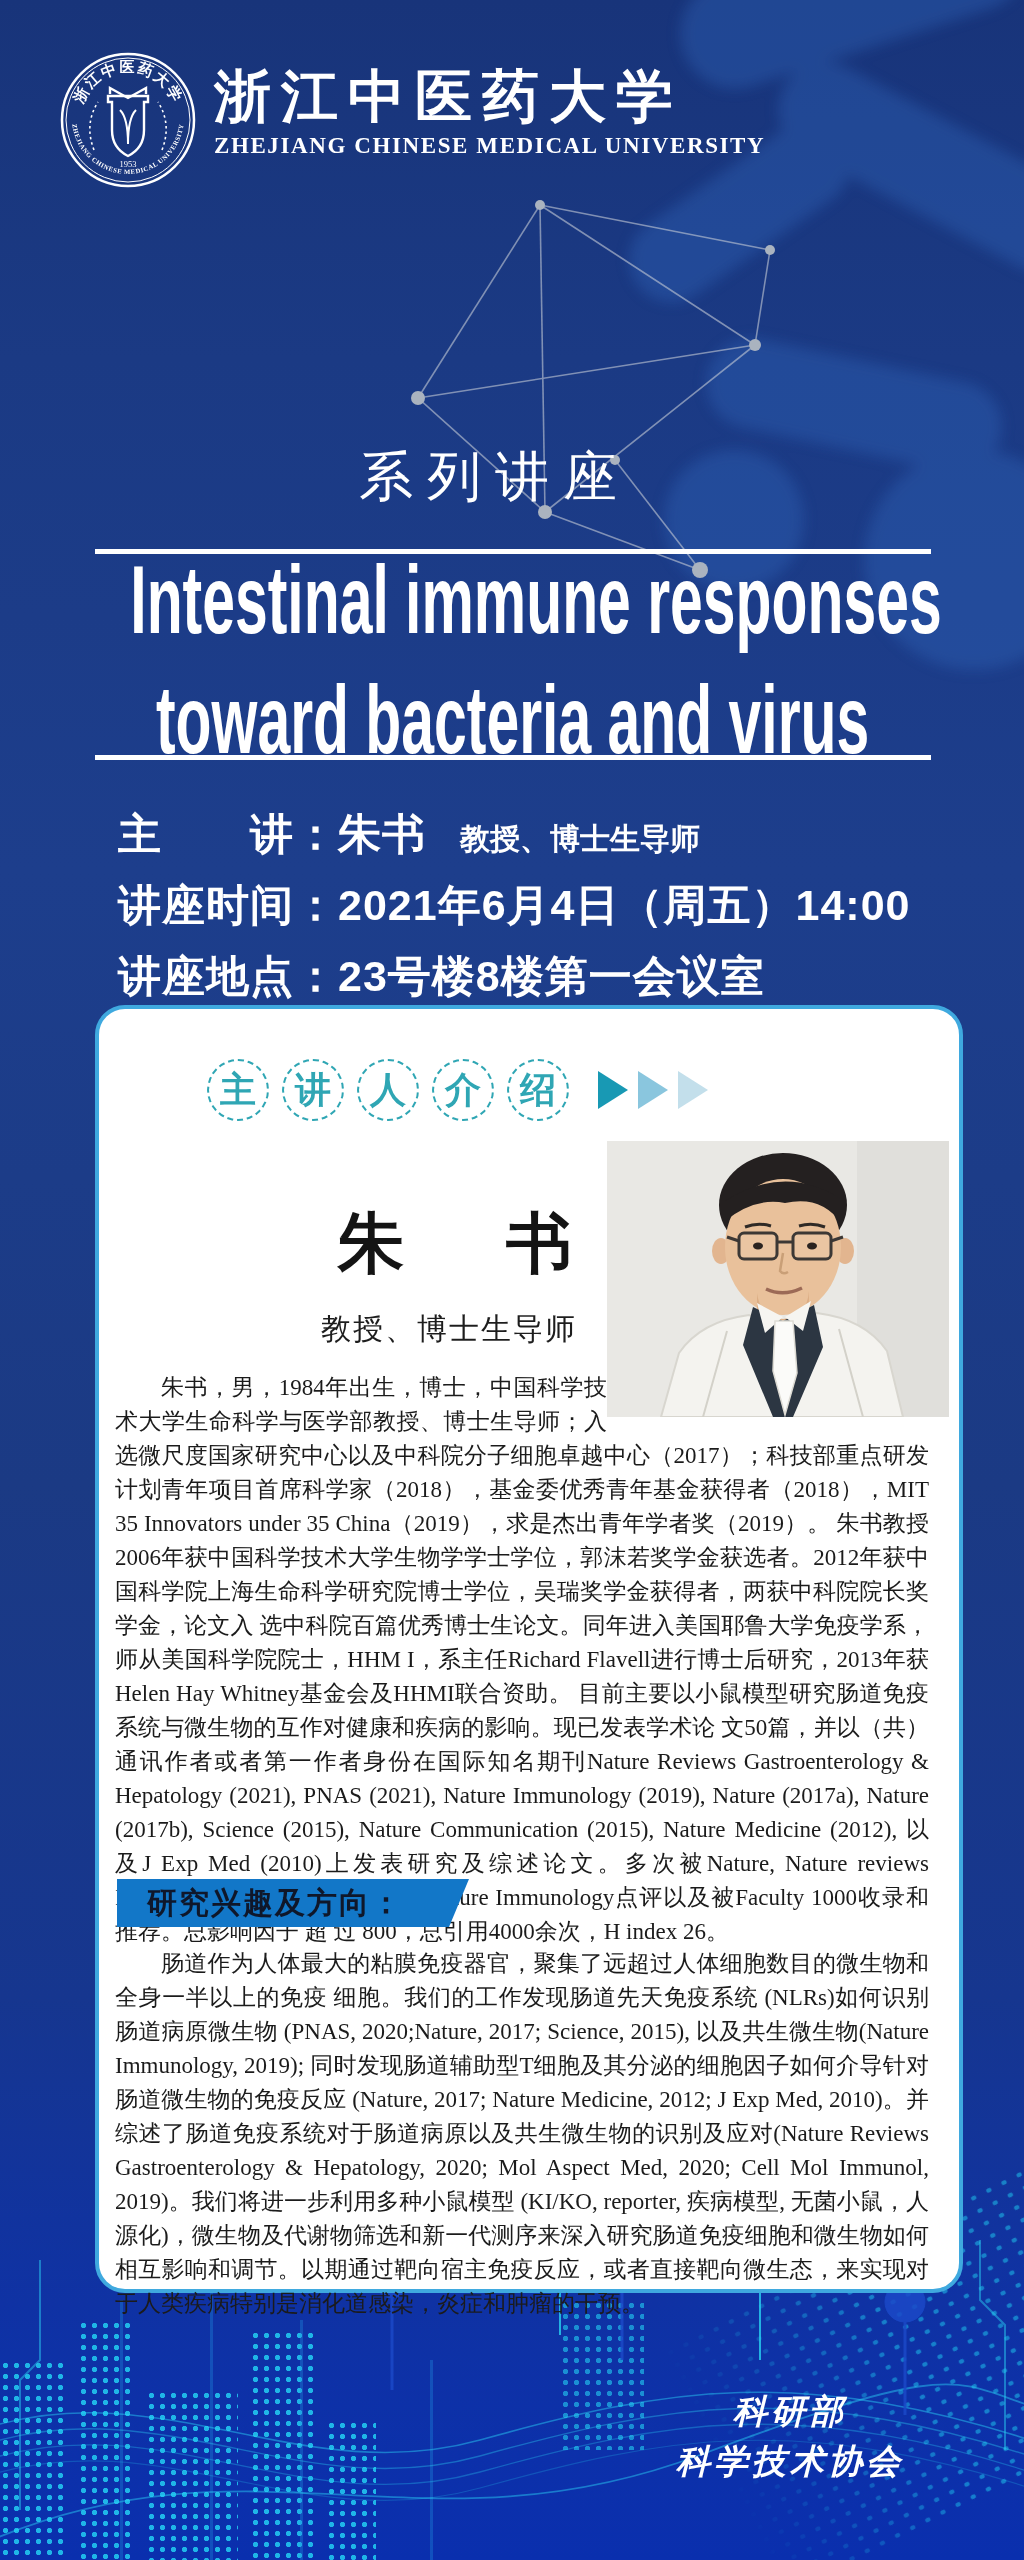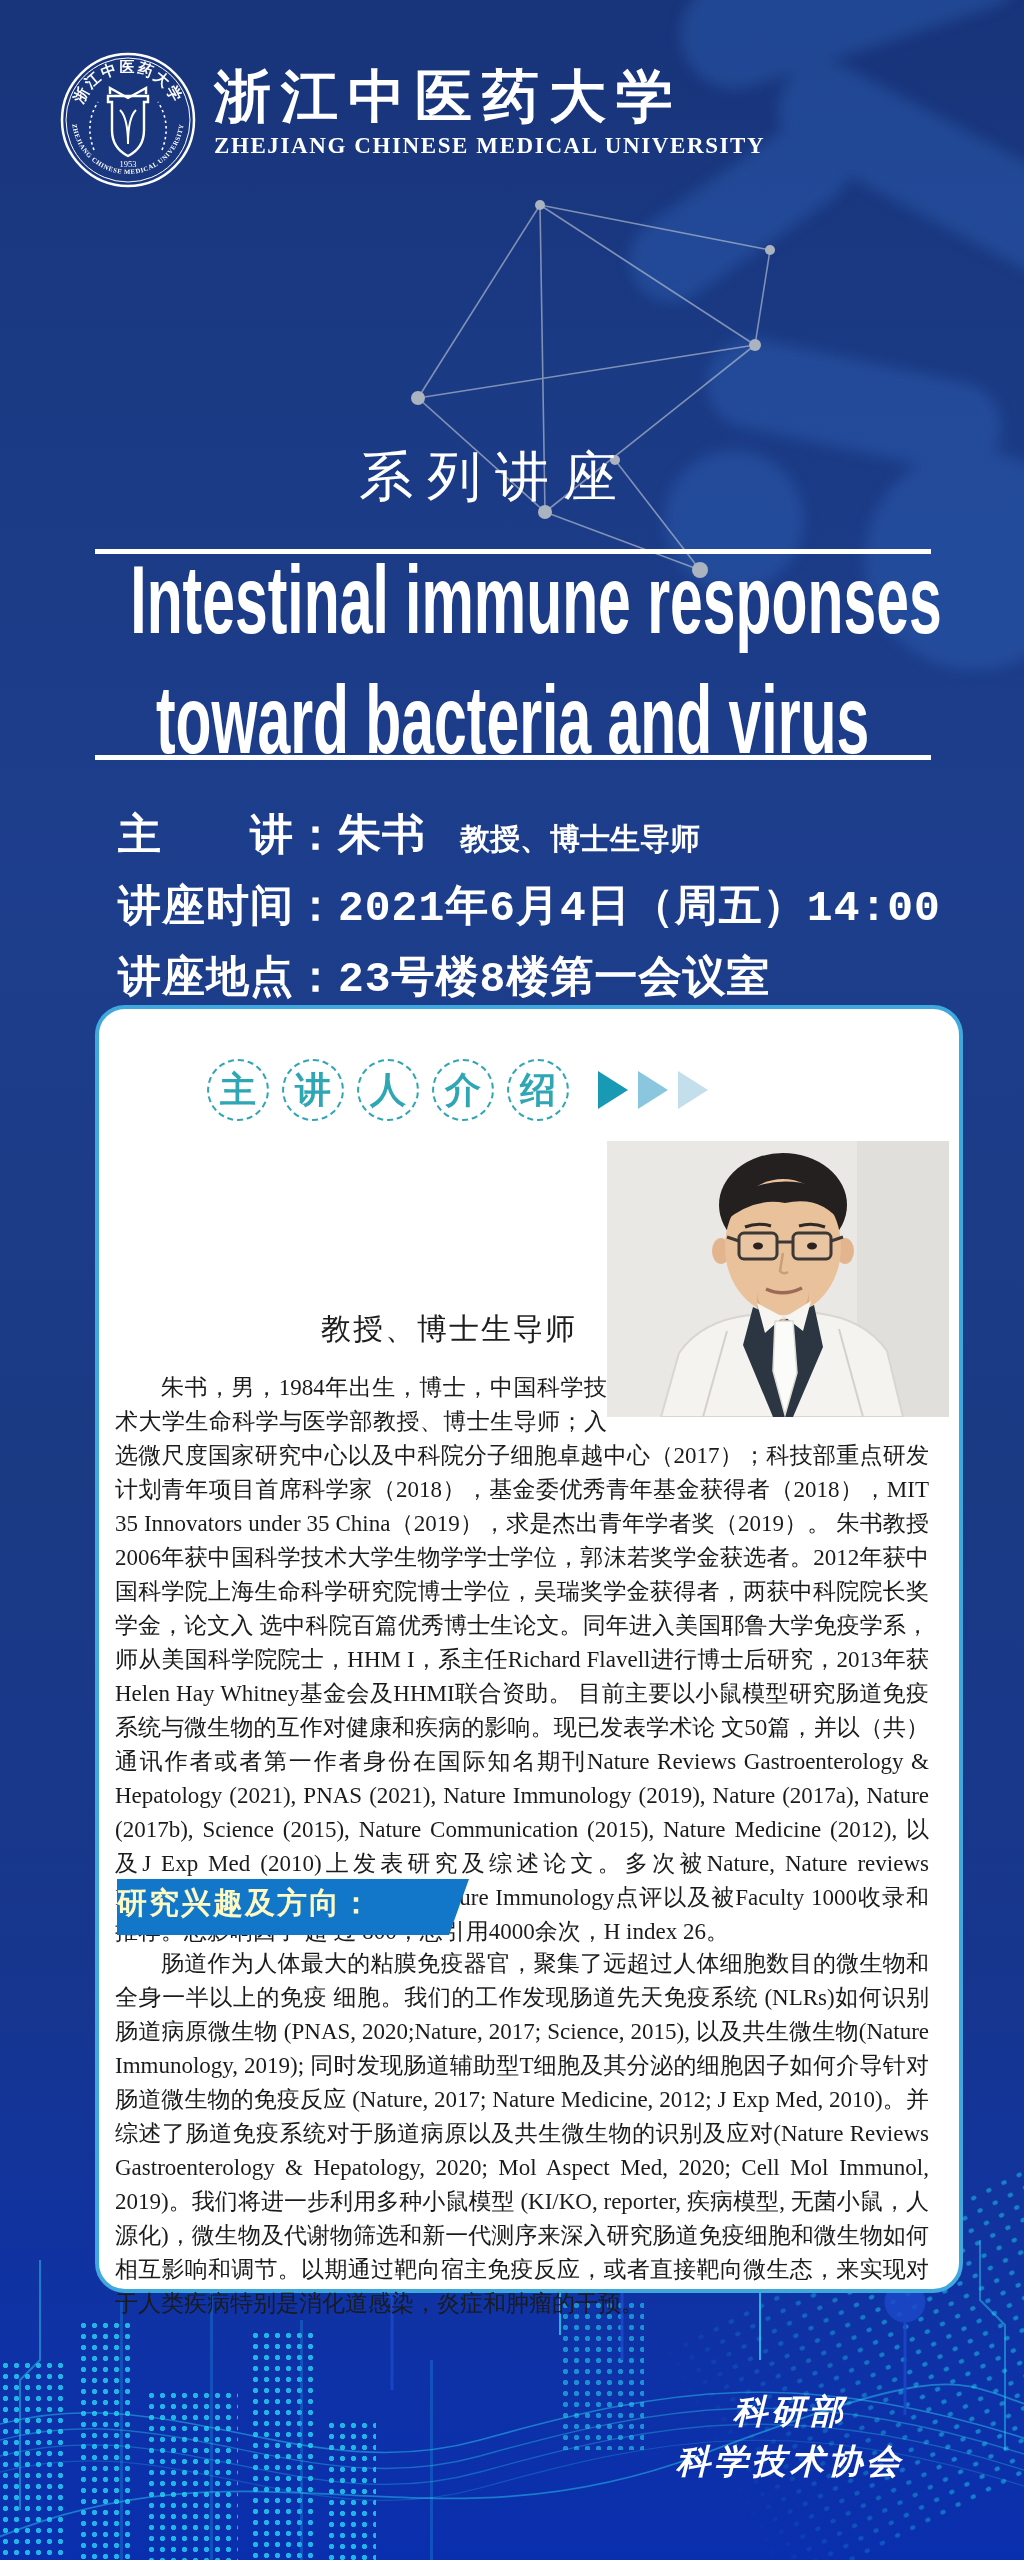--- a/index.html
+++ b/index.html
@@ -30,44 +30,44 @@
   .hero-sub{position:absolute;left:520px;top:386px;width:392px;z-index:2;color:#fff;text-align:right;font-style:italic;font-weight:800;font-size:39px;letter-spacing:1px;}
   .hero-series{position:absolute;left:300px;top:441px;width:390px;z-index:2;color:#fff;text-align:center;font-size:54px;font-weight:500;letter-spacing:14px;}
   
   .rule{position:absolute;left:95px;width:836px;height:5px;background:#fff;z-index:2;}
   .rule-top{top:549px;}
   .rule-bottom{top:755px;}
   .etitle{position:absolute;left:95px;width:836px;text-align:center;color:#fff;z-index:2;}
   .etitle-line{display:inline-block;font-size:64px;font-weight:700;letter-spacing:0px;transform:scale(.92,1.5);transform-origin:50% 20%;white-space:nowrap;}
   .etl1{top:570px;} .etl2{top:672px;}
   
-  .info{position:absolute;left:118px;top:806px;z-index:2;color:#fff;font-family:Liberation Mono, monospace;}
+  .info{position:absolute;left:118px;top:806px;z-index:2;color:#fff;}
   .info-row{height:71px;display:flex;align-items:baseline;white-space:nowrap;}
   .info-label,.info-value{font-size:43px;font-weight:700;letter-spacing:1px;}
   .info-extra{font-size:30px;font-weight:700;margin-left:34px;}
   
   .card{position:absolute;left:95px;top:1005px;width:868px;height:1288px;background:#fff;border:4px solid #3fa9df;border-radius:30px;box-sizing:border-box;z-index:3;}
   .card-header{position:absolute;left:108px;top:50px;display:flex;align-items:center;}
   .hchar{width:62px;height:62px;border:2px dashed #2fa6b4;border-radius:50%;margin-right:13px;
     display:flex;align-items:center;justify-content:center;font-size:36px;color:#2fa6b4;
     font-family:"Liberation Serif","DejaVu Serif",serif;font-weight:700;box-sizing:border-box;}
   .harrows{display:flex;margin-left:16px;align-items:center;}
   .tri{width:0;height:0;border-top:19px solid transparent;border-bottom:19px solid transparent;border-left:30px solid #1899b4;margin-right:10px;}
   .tri.t2{border-left-color:#8ac6de;}
   .tri.t3{border-left-color:#c3dfeb;}
   .pname{position:absolute;left:225px;top:190px;width:280px;text-align:center;font-family:"Liberation Serif","DejaVu Serif",serif;font-size:66px;font-weight:700;color:#141414;letter-spacing:18px;white-space:nowrap;}
   .ptitle{position:absolute;left:135px;top:300px;width:430px;text-align:center;font-size:30px;color:#1d1d1d;letter-spacing:2px;}
   .photo{position:absolute;left:508px;top:132px;width:342px;height:276px;background:#e9e8e4;overflow:hidden;}
   .bio,.research-body{position:absolute;left:16px;right:30px;color:#1b1b1b;
     font-family:"Liberation Serif","DejaVu Serif",serif;font-size:23px;line-height:34px;text-align:justify;margin:0;}
   .bio{top:362px;text-indent:2em;}
   .photo-spacer{float:right;width:322px;height:68px;}
-  .banner{position:absolute;left:18px;top:870px;width:352px;height:56px;background:#1277c8;
+  .banner{position:absolute;left:18px;top:870px;width:352px;height:48px;background:#1277c8;
     -webkit-clip-path:polygon(0 0,100% 0,calc(100% - 20px) 100%,0 100%);clip-path:polygon(0 0,100% 0,calc(100% - 20px) 100%,0 100%);
-    color:#fef9c3;font-size:30px;font-weight:700;line-height:48px;box-sizing:border-box;letter-spacing:2px;}
+    color:#0f172a;font-size:30px;font-weight:700;line-height:48px;padding-left:30px;box-sizing:border-box;letter-spacing:2px;}
   .research-body{top:938px;text-indent:2em;}
   
   .footer{position:absolute;left:590px;top:2386px;width:400px;text-align:center;color:#fff;z-index:4;font-size:34px;font-weight:700;line-height:50px;letter-spacing:4px;font-style:italic;}
 </style>
 </head>
 <body>
 
 <div class="poster">
 
   <svg class="bacteria" width="470" height="740" viewBox="0 0 470 740">
@@ -212,20 +212,21 @@
       <span class="hchar">人</span>
       <span class="hchar">介</span>
       <span class="hchar">绍</span>
       <span class="harrows">
         <span class="tri"></span>
         <span class="tri t2"></span>
         <span class="tri t3"></span>
       </span>
     </div>
 
+    <div class="pname">朱　书</div>
     <div class="ptitle">教授、博士生导师</div>
 
     <div class="photo">
       <svg width="342" height="276" viewBox="0 0 342 276">
         <rect width="342" height="276" fill="#e9e8e4"></rect>
         <rect x="250" width="92" height="276" fill="#e0dfdb"></rect>
         <ellipse cx="176" cy="64" rx="64" ry="52" fill="#242020"></ellipse>
         <ellipse cx="114" cy="110" rx="9" ry="13" fill="#e2b58f"></ellipse>
         <ellipse cx="238" cy="110" rx="9" ry="13" fill="#e2b58f"></ellipse>
         <ellipse cx="176" cy="106" rx="58" ry="68" fill="#e9c19b"></ellipse>

